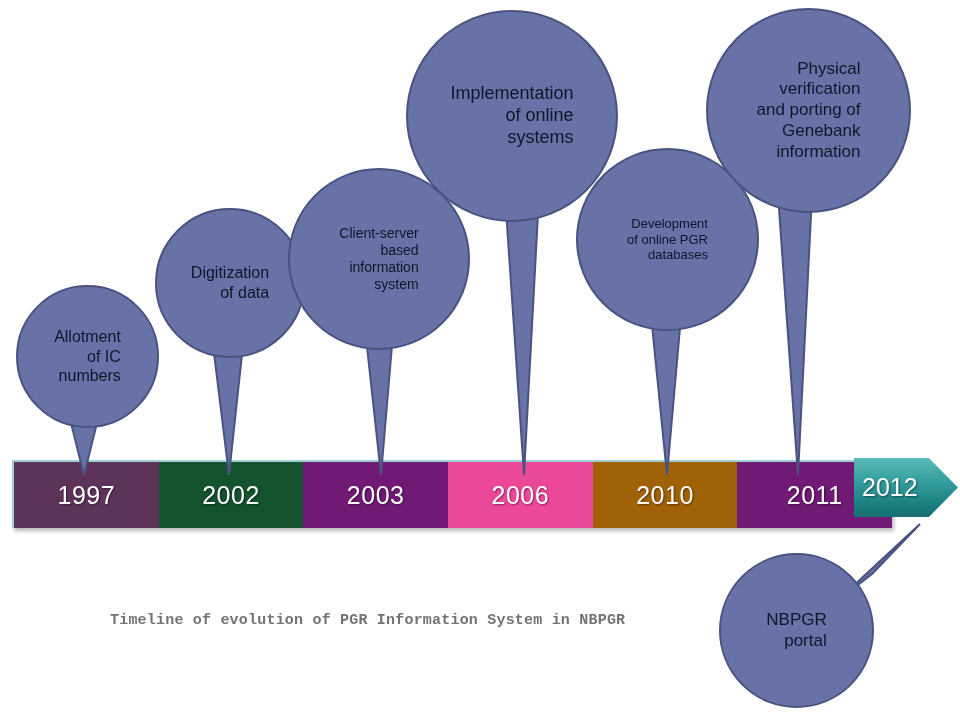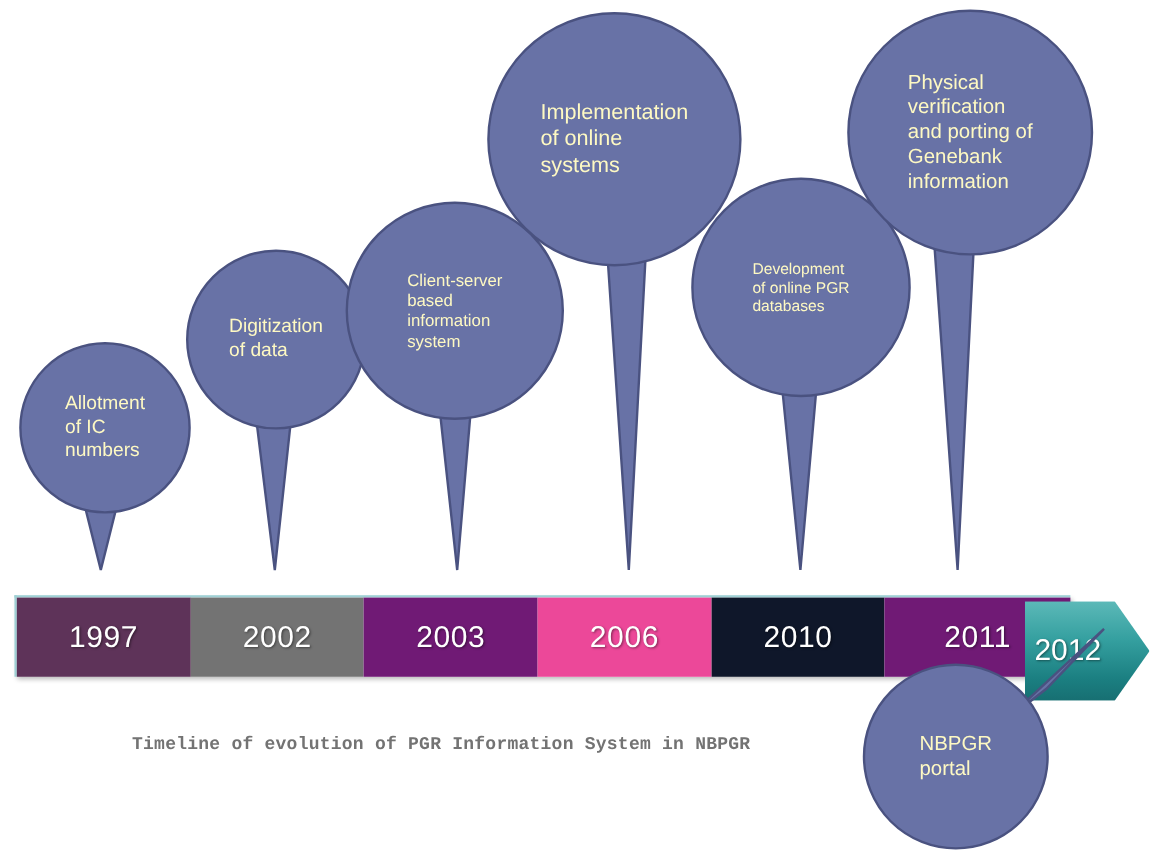--- a/index.html
+++ b/index.html
@@ -24,21 +24,20 @@
     position: absolute;
     left: 12px;
     top: 460px;
     width: 880px;
     height: 68px;
     display: flex;
     box-shadow: 2px 3px 4px rgba(0,0,0,0.28);
     border-top: 2px solid #9fd0d4;
     border-left: 2px solid #9fd0d4;
     box-sizing: border-box;
-    margin-top: 36px;
   }
   .seg {
     position: relative;
     height: 100%;
     display: flex;
     align-items: center;
     justify-content: center;
     color: #ffffff;
     font-size: 25px;
     letter-spacing: 0.5px;
@@ -46,45 +45,44 @@
     box-sizing: border-box;
   }
   .seg-label { pointer-events: none; }
 
   
   #seg-2012 {
     position: absolute;
     left: 854px;
     top: 458px;
     width: 104px;
-    height: 83px;
+    height: 59px;
     display: flex;
     align-items: center;
     justify-content: flex-start;
     padding-left: 8px;
     color: #fff;
     font-size: 25px;
     text-shadow: 1px 1px 2px rgba(0,0,0,0.45);
     background: linear-gradient(to bottom, #5cb9b8 0%, #35a0a0 38%, #1b7f81 78%, #176f72 100%);
     clip-path: polygon(0 0, 72% 0, 100% 50%, 72% 100%, 0 100%);
     box-sizing: border-box;
-    margin-top: 43px;
   }
 
   
   .bubble {
     position: absolute;
     background: #6872a6;
     border: 2px solid #4a5280;
     border-radius: 50%;
-    color: #fef9c3;
+    color: #0f172a;
     display: flex;
     align-items: center;
     justify-content: center;
-    text-align: left;
+    text-align: right;
     line-height: 1.22;
     box-sizing: border-box;
     z-index: 5;
   }
   .bubble .btxt {
     padding: 0 10px;
     white-space: pre-line;
   }
 
   
@@ -166,30 +164,30 @@
       <div class="bubble" style="left: 719px; top: 553px; width: 155px; height: 155px; font-size: 17px;">
         <span class="btxt">NBPGR
 portal</span>
       </div>
     </div>
 
   <div id="timeline-bar">
       <div class="seg" style="background: rgb(94, 51, 89); width: 145px;">
         <span class="seg-label">1997</span>
       </div>
-      <div class="seg" style="background: #737373; width: 145px;">
+      <div class="seg" style="background: #14532d; width: 145px;">
         <span class="seg-label">2002</span>
       </div>
       <div class="seg" style="background: #701a75; width: 145px;">
         <span class="seg-label">2003</span>
       </div>
       <div class="seg" style="background: #ec4899; width: 145px;">
         <span class="seg-label">2006</span>
       </div>
-      <div class="seg" style="background: #0f172a; width: 145px;">
+      <div class="seg" style="background: #a16207; width: 145px;">
         <span class="seg-label">2010</span>
       </div>
       <div class="seg" style="background: #701a75; width: 155px;">
         <span class="seg-label">2011</span>
       </div>
     </div>
 
   <div id="seg-2012">
     <span class="seg-label">2012</span>
   </div>

